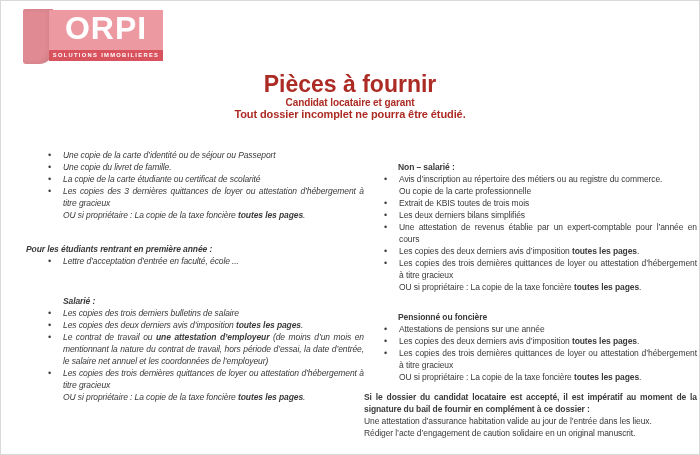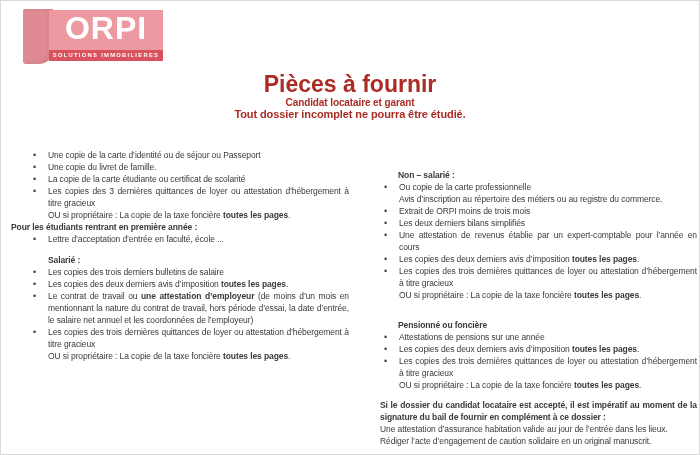--- a/index.html
+++ b/index.html
@@ -33,41 +33,41 @@
   }
 
   
   .header { position:absolute; left:0; right:0; top:74px; text-align:center; color:#ac2b24; }
   .header .title   { font-size:23px; font-weight:bold; line-height:19px; letter-spacing:0; }
   .header .sub     { font-size:10px;  font-weight:bold; line-height:11px; margin-top:3px; }
   .header .notice  { font-size:11px;  font-weight:bold; line-height:11px; margin-top:1px; }
 
   
   .col { position:absolute; top:148px; }
-  .col-left  { left:10px;  width:338px; }
+  .col-left  { left:25px;  width:338px;font-style:italic; }
   .col-right { left:363px; width:333px; }
 
   .li { position:relative; padding-left:37px; }
   .li::before { content:"•"; position:absolute; left:22px; top:0; font-size:9px; }
   .col-right .li { padding-left:35px; }
   .col-right .li::before { left:20px; }
 
   .h { font-weight:bold; }
   .col-left  .h.ind { padding-left:37px; }
   .col-right .h.ind { padding-left:34px; }
 
   .just { text-align:justify; }
   b { font-weight:bold; }
 
   .mt-etudiant  { margin-top:11px; }
-  .mt-premiere  { }
-  .mt-salarie   { margin-top:9px; }
-  .mt-nonsal    { margin-top:20px;  }
+  .mt-premiere  { margin-top:22px; }
+  .mt-salarie   { margin-top:28px; }
+  .mt-nonsal    { margin-top:12px;  }
   .mt-pension   { margin-top:18px; }
-  .mt-closing   { margin-top:8px;margin-left:16px;  }
+  .mt-closing   { margin-top:8px;  }
 </style>
 </head>
 <body>
 
 <div class="page">
 
   <div class="logo">
     <div class="logo-tail"></div>
     <div class="logo-banner"></div>
     <div class="logo-brand">ORPI</div>
@@ -125,25 +125,25 @@
       <div>
         <span>OU si propriétaire : La copie de la taxe foncière </span><b>toutes les pages</b><span>.</span>
       </div>
     </div>
   </div>
 
   <div class="col col-right">
 
     <div class="h ind mt-nonsal">Non – salarié :</div>
     <div class="li">
+      <div>Avis d’inscription au répertoire des métiers ou au registre du commerce.</div>
       <div>Ou copie de la carte professionnelle</div>
-      <div>Avis d’inscription au répertoire des métiers ou au registre du commerce.</div>
     </div>
     <div class="li">
-      <span>Extrait de ORPI moins de trois mois</span>
+      <span>Extrait de KBIS toutes de trois mois</span>
     </div>
     <div class="li">
       <span>Les deux derniers bilans simplifiés</span>
     </div>
     <div class="li">
       <div class="just">
         <span>Une attestation de revenus établie par un expert-comptable pour l’année en cours</span>
       </div>
     </div>
     <div class="li">

